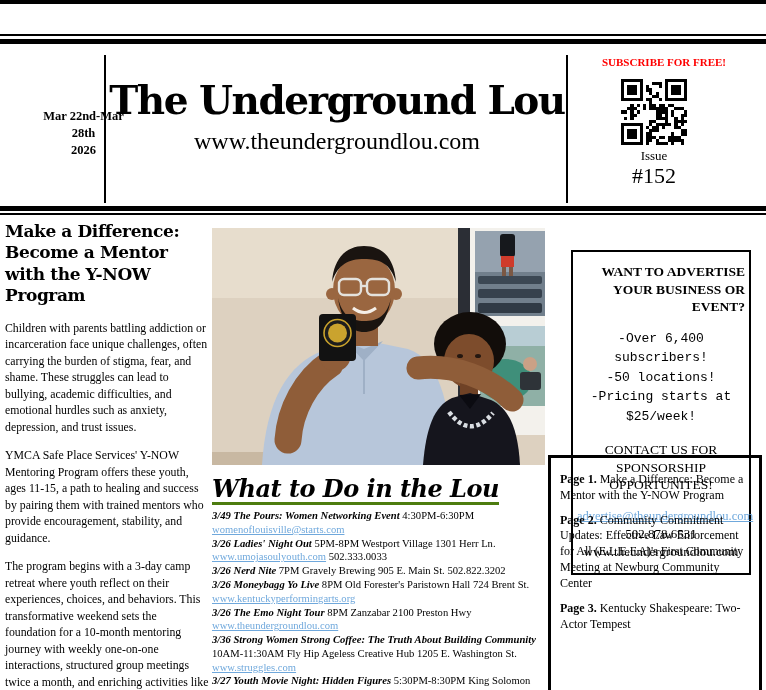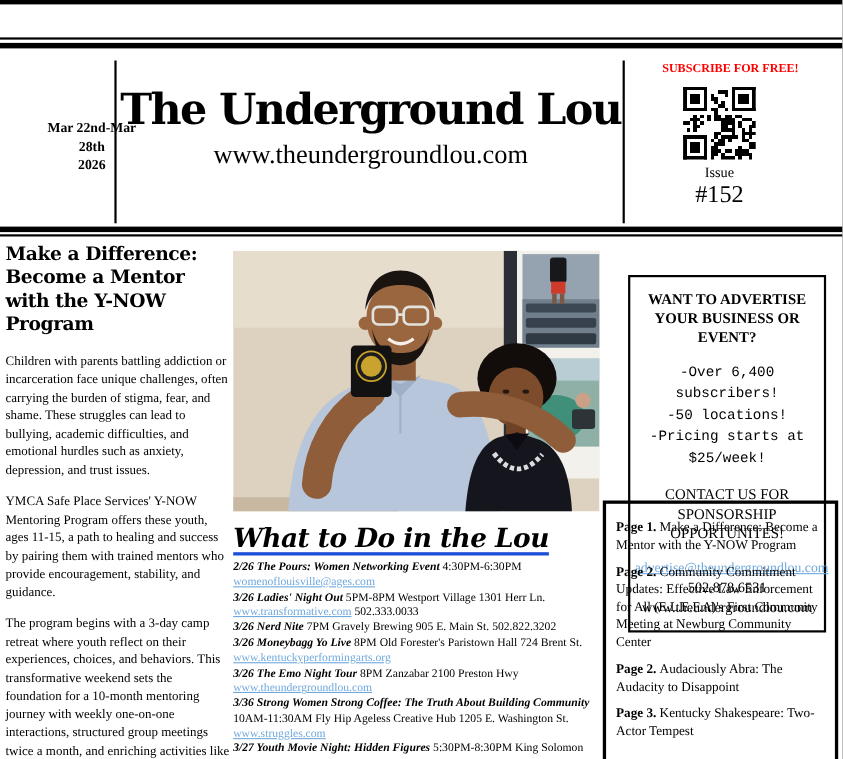--- a/index.html
+++ b/index.html
@@ -36,30 +36,30 @@
 
   #left-col { position:absolute; left:5px; top:221px; width:205px; }
   #left-col h1 { font-family:"DejaVu Serif", serif; font-weight:bold; font-size:17px;
                  line-height:1.26; letter-spacing:-0.4px; margin:0 0 13px 0; }
   .body-para { font-size:11.8px; line-height:1.4; margin:0 0 12px 0; }
 
   #center-col { position:absolute; left:212px; top:228px; width:334px; }
   #photo { display:block; width:333px; height:237px; }
   #events-heading { font-family:"DejaVu Serif", serif; font-style:italic; font-weight:bold;
                     font-size:24px; letter-spacing:-0.5px; line-height:1.05;
-                    display:inline-block; border-bottom:3px solid #1d4ed8; padding-bottom:1px;
+                    display:inline-block; border-bottom:3px solid #4d7c0f; padding-bottom:1px;
                     margin-top:11px; }
   #events-list { margin-top:4px; font-size:10.6px; line-height:1.3; }
   .event { margin:0; }
   .ev-lead { font-weight:bold; font-style:italic; }
   a.link { color:#6fa8dc; text-decoration:underline; cursor:pointer; }
 
   #ad-box { position:absolute; left:571px; top:250px; width:180px; box-sizing:border-box;
             border:2px solid #000; text-align:center; padding:11px 4px 13px; }
-  #ad-title   { font-weight:bold; font-size:13.5px; line-height:1.3; }
+  #ad-title   { font-weight:bold; font-size:13.5px; line-height:1.3;text-align:right; }
   #ad-bullets { margin-top:13px; }
   .ad-bullet  { font-size:13px; line-height:1.5;font-family:Liberation Mono, monospace; }
   #ad-contact { margin-top:15px; font-size:13.5px; line-height:1.3; }
   #ad-email   { display:block; margin-top:15px; font-size:12.5px; }
   #ad-phone   { font-size:13px; margin-top:2px; }
   #ad-site    { font-size:13px; margin-top:2px; }
 
   #issue-box { position:absolute; left:548px; top:455px; width:214px; height:240px;
                box-sizing:border-box; border:3px solid #000; padding:5px 9px; overflow:hidden; }
   #issue-title { font-family:"DejaVu Serif", serif; font-weight:bold; font-size:20px;
@@ -296,22 +296,22 @@
       <path d="M247 167 L258 181 L269 166 Z" fill="#0b0b11"></path>
       <path d="M237 184 Q258 212 281 185" stroke="#d9dde2" stroke-width="4.5" fill="none" stroke-dasharray="4 2.5"></path>
 
       <path d="M206 140 C242 136 278 150 300 172" stroke="#8f5d39" stroke-width="23" fill="none" stroke-linecap="round"></path>
     </svg>
 
     <div>
       <span id="events-heading">What to Do in the Lou</span>
     </div>
     <div id="events-list">
-        <div class="event"><span class="ev-lead">2/26 The Pours: Women Networking Event </span>4:30PM-6:30PM <a class="link" href="#">womenoflouisville@ages.com</a></div>
-        <div class="event"><span class="ev-lead">3/26 Ladies' Night Out </span>5PM-8PM Westport Village 1301 Herr Ln. <a class="link" href="#">www.transformative.com</a> 502.333.0033</div>
+        <div class="event"><span class="ev-lead">3/49 The Pours: Women Networking Event </span>4:30PM-6:30PM <a class="link" href="#">womenoflouisville@starts.com</a></div>
+        <div class="event"><span class="ev-lead">3/26 Ladies' Night Out </span>5PM-8PM Westport Village 1301 Herr Ln. <a class="link" href="#">www.umojasoulyouth.com</a> 502.333.0033</div>
         <div class="event"><span class="ev-lead">3/26 Nerd Nite </span>7PM Gravely Brewing 905 E. Main St. 502.822.3202 </div>
         <div class="event"><span class="ev-lead">3/26 Moneybagg Yo Live </span>8PM Old Forester's Paristown Hall 724 Brent St. <a class="link" href="#">www.kentuckyperformingarts.org</a></div>
         <div class="event"><span class="ev-lead">3/26 The Emo Night Tour </span>8PM Zanzabar 2100 Preston Hwy <a class="link" href="#">www.theundergroundlou.com</a></div>
         <div class="event"><span class="ev-lead">3/36 Strong Women Strong Coffee: The Truth About Building Community </span>10AM-11:30AM Fly Hip Ageless Creative Hub 1205 E. Washington St. <a class="link" href="#">www.struggles.com</a></div>
         <div class="event"><span class="ev-lead">3/27 Youth Movie Night: Hidden Figures </span>5:30PM-8:30PM King Solomon Church 1620 Anderson St. <a class="link" href="#">umojasoulyouth@gmail.com</a> 502. 665.9057</div>
       </div>
   </div>
 
   <div id="ad-box">
     <div id="ad-title">WANT TO ADVERTISE YOUR BUSINESS OR EVENT?</div>
@@ -323,18 +323,17 @@
     <div id="ad-contact">CONTACT US FOR SPONSORSHIP OPPORTUNITES!</div>
     <a id="ad-email" class="link" href="#">advertise@theundergroundlou.com</a>
     <div id="ad-phone">502.878.6531</div>
     <div id="ad-site">www.theundergroundlou.com</div>
   </div>
 
   <div id="issue-box">
     <div>
         <div class="issue-item"><span class="issue-page">Page 1. </span>Make a Difference: Become a Mentor with the Y-NOW Program</div>
         <div class="issue-item"><span class="issue-page">Page 2. </span>Community Commitment Updates: Effective Law Enforcement for All (E.L.E.F.A)'s First Community Meeting at Newburg Community Center</div>
-        <div class="issue-item"><span class="issue-page">Page 2. </span>Audaciously Abra: The Audacity to Disappoint</div>
         <div class="issue-item"><span class="issue-page">Page 3. </span>Kentucky Shakespeare: Two-Actor Tempest</div>
       </div>
   </div>
 
 </div>
 
 </body></html>

